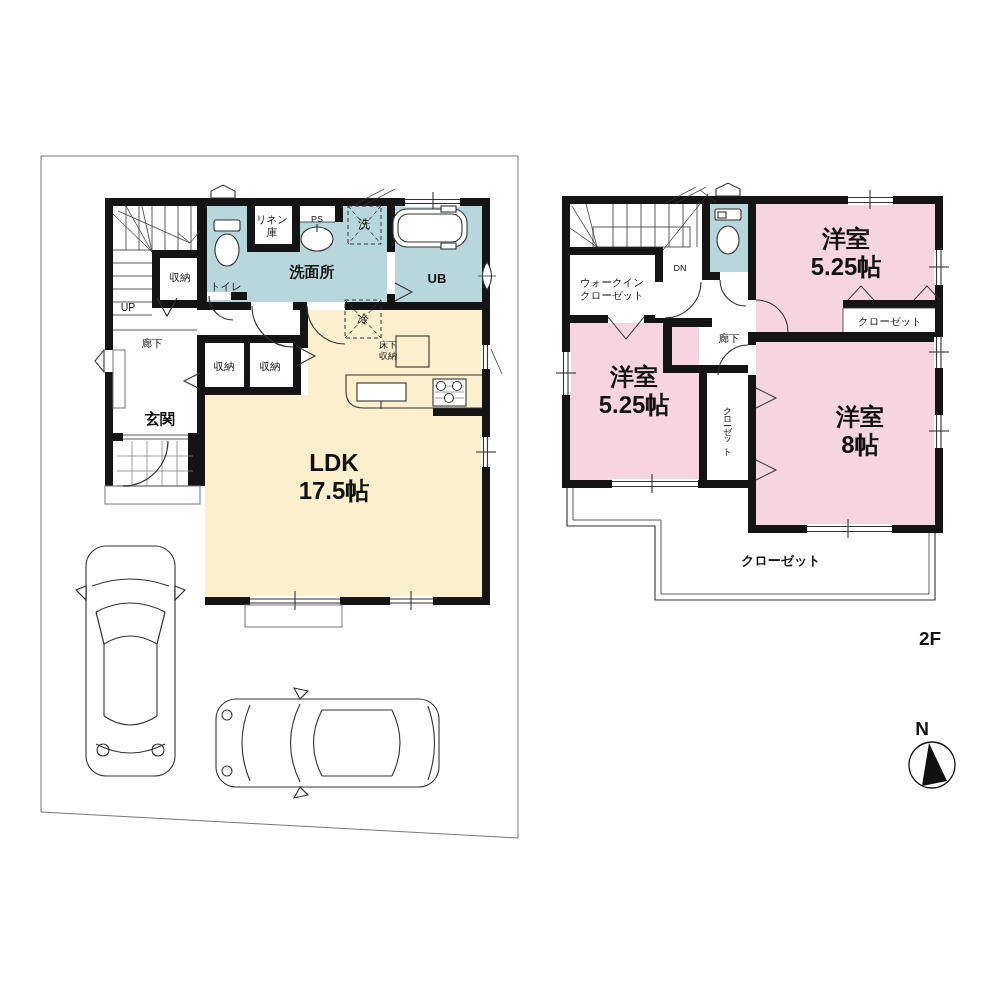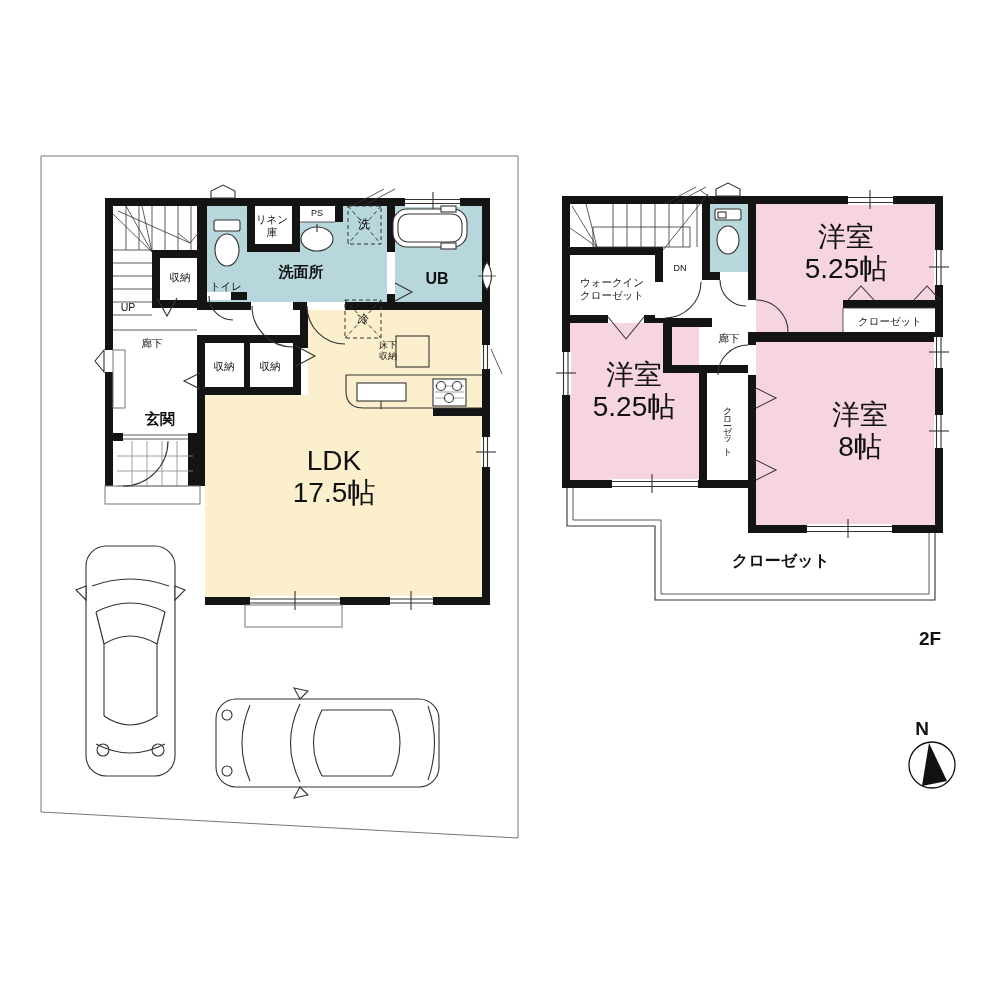--- a/index.html
+++ b/index.html
@@ -16,23 +16,23 @@
   .fx{fill:#fff;stroke:#333;stroke-width:1.1}
   .dash{fill:none;stroke:#333;stroke-width:1;stroke-dasharray:4 3}
   .thin{fill:none;stroke:#777;stroke-width:1}
   .grid{stroke:#888;stroke-width:0.8}
   .needle{fill:#111}
   .lbl{position:absolute;transform:translate(-50%,-50%);white-space:pre-line;text-align:center;
        line-height:1.2;color:#111;letter-spacing:0;}
   .xxs{font-size:9px}
   .xs{font-size:10.5px}
   .s{font-size:12px}
-  .m{font-size:16px;font-weight:bold}
+  .m{font-size:13px;font-weight:bold}
   .l{font-size:15px;font-weight:bold}
-  .xl{font-size:28px;font-weight:normal;line-height:1.15}
+  .xl{font-size:24px;font-weight:bold;line-height:1.15}
   .lg{font-size:19px;font-weight:bold}
   .vert{writing-mode:vertical-rl;text-orientation:upright;white-space:normal;line-height:1;}
 </style>
 </head>
 <body>
 
 <div id="stage">
 
 <svg id="plan-svg" viewBox="0 0 1000 1000">
 
@@ -354,24 +354,24 @@
   </g>
 
   <g>
     <circle class="ln" cx="932" cy="765" r="23" style="stroke:#111;stroke-width:1.3"></circle>
     <polygon class="needle" points="929,743 922,786 947,781"></polygon>
   </g>
 </svg>
 
 <div class="lbl xs" style="left:272px;top:226px">リネン
 庫</div>
-<div class="lbl xxs" style="left:317px;top:213px">PS</div>
+<div class="lbl xxs" style="left:317px;top:219px">PS</div>
 <div class="lbl s" style="left:364px;top:224px">洗</div>
 <div class="lbl m" style="left:437px;top:279px">UB</div>
-<div class="lbl l" style="left:301px;top:272px">洗面所</div>
+<div class="lbl l" style="left:312px;top:272px">洗面所</div>
 <div class="lbl xs" style="left:226px;top:286px">トイレ</div>
 <div class="lbl xs" style="left:180px;top:277px">収納</div>
 <div class="lbl xs" style="left:128px;top:307px">UP</div>
 <div class="lbl xs" style="left:152px;top:343px">廊下</div>
 <div class="lbl xs" style="left:224px;top:366px">収納</div>
 <div class="lbl xs" style="left:270px;top:366px">収納</div>
 <div class="lbl l" style="left:160px;top:419px">玄関</div>
 <div class="lbl s" style="left:363px;top:319px">冷</div>
 <div class="lbl xxs" style="left:388px;top:351px">床下
 収納</div>

